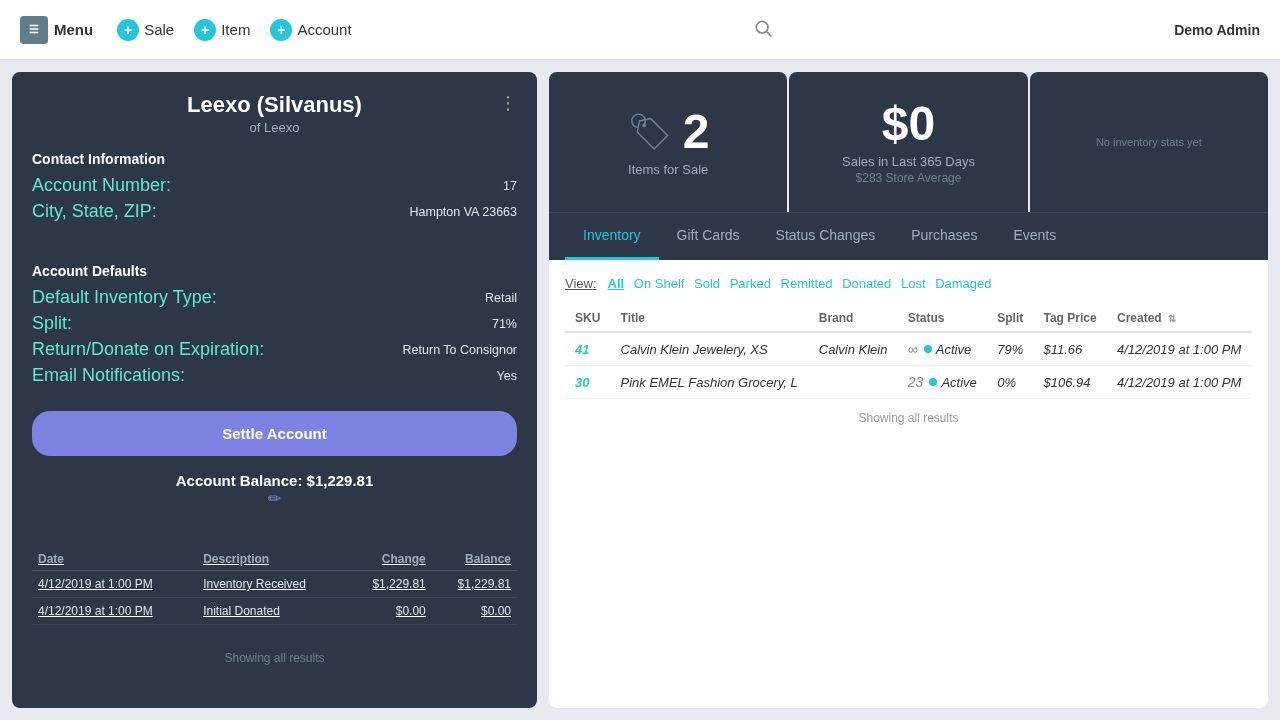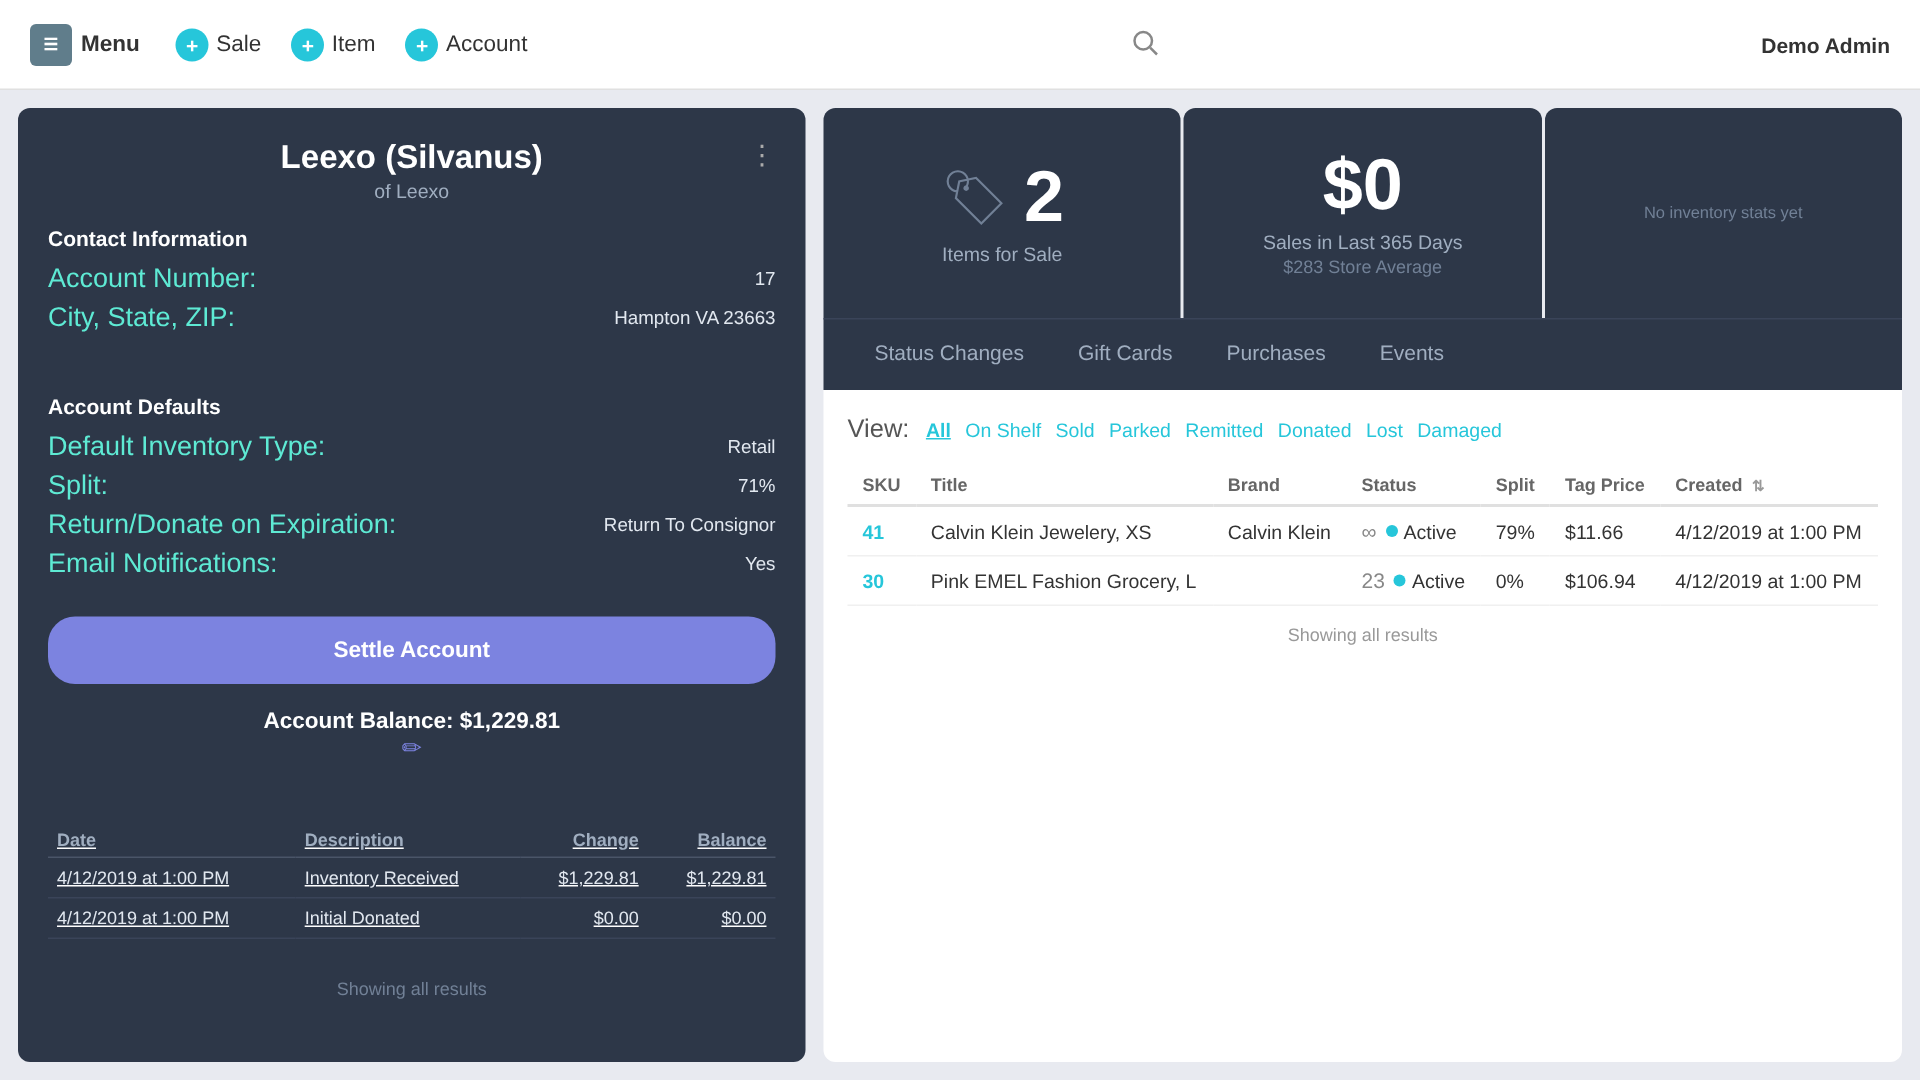--- a/index.html
+++ b/index.html
@@ -93,29 +93,29 @@
       padding: 14px 18px; font-size: 14px; font-weight: 500;
       color: #a0aec0; cursor: pointer; border-bottom: 3px solid transparent;
     }
     .tab.active { color: #26c6da; border-bottom: 3px solid #26c6da; }
 
     
     .inventory-area { background: #fff; border-radius: 0 0 8px 8px; padding: 16px; flex: 1; overflow-y: auto; }
 
     
     .view-filter { display: flex; align-items: center; gap: 4px; margin-bottom: 14px; flex-wrap: wrap; }
-    .view-label { font-size: 17px; color: #555; margin-right: 4px; }
+    .view-label { font-size: 13px; color: #555; margin-right: 4px; text-decoration: underline; }
     .filter-link { font-size: 13px; color: #26c6da; cursor: pointer; text-decoration: none; padding: 0 3px; }
     .filter-link.active { font-weight: 700; text-decoration: underline; }
     .filter-sep { color: #ccc; }
 
     
     .inv-table { width: 100%; border-collapse: collapse; }
     .inv-table th { text-align: left; font-size: 12px; font-weight: 700; color: #666; padding: 6px 10px; border-bottom: 2px solid #e0e0e0; }
-    .inv-table td { padding: 8px 10px; font-size: 13px; color: #333; border-bottom: 1px solid #f0f0f0; }
+    .inv-table td { padding: 8px 10px; font-size: 13px; color: #333; border-bottom: 1px solid #f0f0f0; font-style: italic; }
     .inv-table .sku-link { color: #26c6da; cursor: pointer; text-decoration: none; font-weight: 600; }
     .inv-table .status-cell { display: flex; align-items: center; gap: 4px; }
     .status-dot { width: 8px; height: 8px; border-radius: 50%; background: #26c6da; display: inline-block; }
     .inf-icon { font-size: 14px; margin-right: 2px; color: #888; }
     .sort-icon { font-size: 10px; color: #999; margin-left: 3px; }
 
     .showing-inv { text-align: center; color: #999; font-size: 12px; margin-top: 12px; }
 
     
     ::-webkit-scrollbar { width: 6px; }
@@ -249,22 +249,23 @@
         <div class="stat-number">$0</div>
         <div class="stat-label">Sales in Last 365 Days</div>
         <div class="stat-sub">$283 Store Average</div>
       </div>
       <div class="stat-card">
         <div class="stat-empty">No inventory stats yet</div>
       </div>
     </div>
 
     <div class="tabs-container" id="tabs-container">
+    <div class="tab active">Inventory</div>
+        <div class="tab">Gift Cards</div>
         <div class="tab">Status Changes</div>
-        <div class="tab">Gift Cards</div>
         <div class="tab">Purchases</div>
         <div class="tab">Events</div>
       </div>
 
     <div class="inventory-area">
 
       <div class="view-filter">
         <span class="view-label">View:</span>
         <span id="filter-links"><a href="#" class="filter-link active">All</a><span class="filter-sep"> </span><a href="#" class="filter-link">On Shelf</a><span class="filter-sep"> </span><a href="#" class="filter-link">Sold</a><span class="filter-sep"> </span><a href="#" class="filter-link">Parked</a><span class="filter-sep"> </span><a href="#" class="filter-link">Remitted</a><span class="filter-sep"> </span><a href="#" class="filter-link">Donated</a><span class="filter-sep"> </span><a href="#" class="filter-link">Lost</a><span class="filter-sep"> </span><a href="#" class="filter-link">Damaged</a></span>
       </div>

